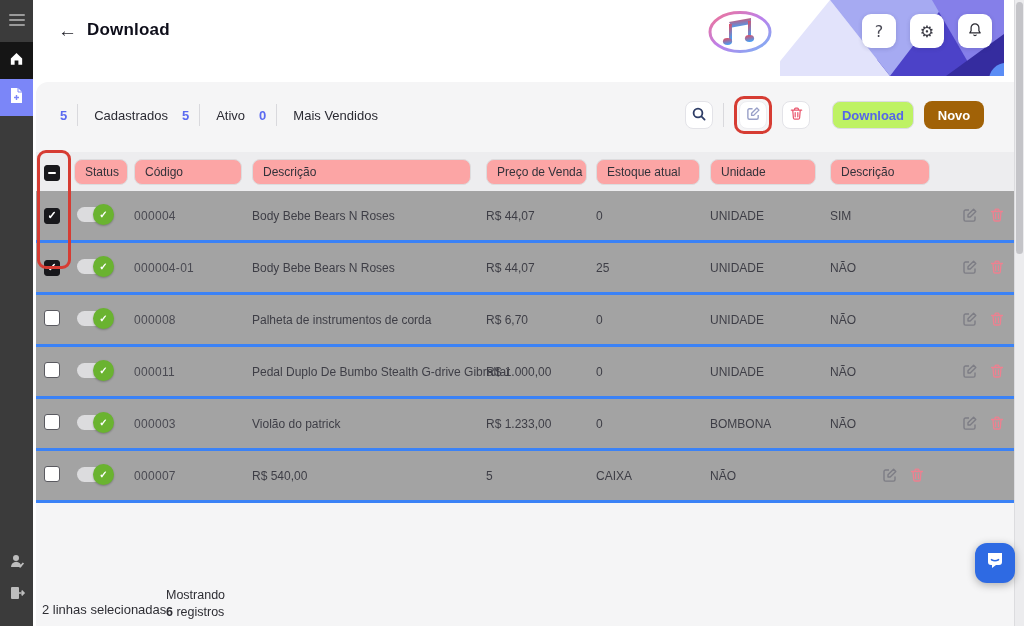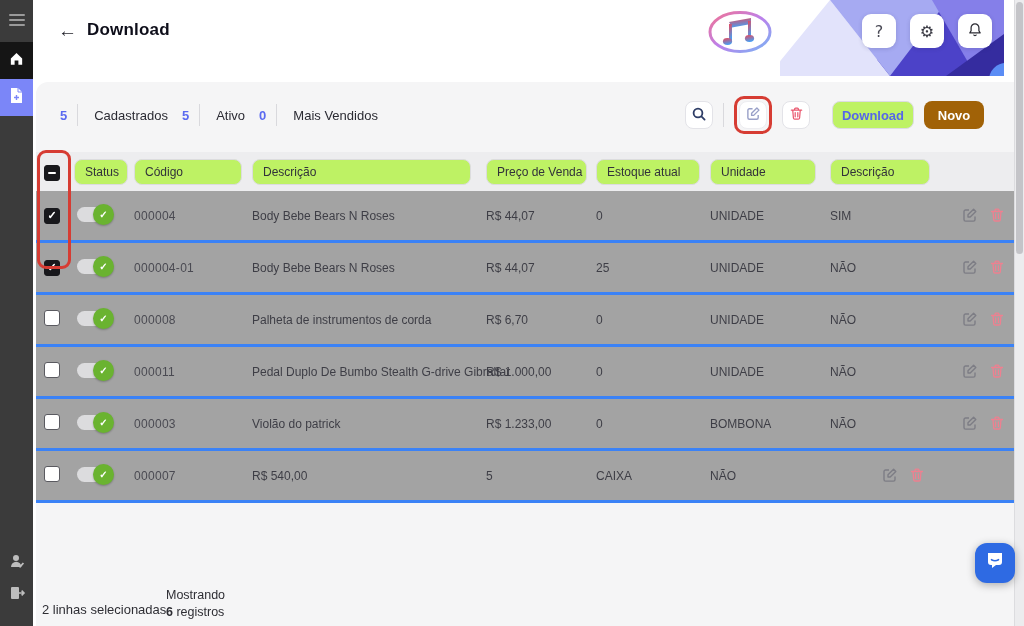--- a/index.html
+++ b/index.html
@@ -46,21 +46,21 @@
   .annot-wrap { border:3px solid #d63c33; border-radius:10px; padding:2px; display:inline-flex; }
   .btn { height:28px; border-radius:8px; font-size:13px; font-weight:600; cursor:pointer;
          display:flex; align-items:center; justify-content:center; font-family:inherit; }
   #btn-download { width:82px; background:#bef264; border:1px solid #dcdce2; color:#5566e9; margin-left:12px; }
   #btn-novo { width:60px; background:#a16207; border:none; color:#fff; margin-right:10px; }
   
   #table { position:absolute; left:0; top:70px; width:978px; }
   .thead, .trow { display:grid; grid-template-columns:30px 60px 118px 234px 110px 114px 120px 104px 1fr;
                   align-items:center; padding-left:8px; }
   .thead { height:39px; background:#ededef; }
-  .pill { display:inline-flex; align-items:center; height:26px; padding:0 10px; background:#bef264;
+  .pill { display:inline-flex; align-items:center; height:26px; padding:0 10px; background:#fca5a5;
           border:1px solid #dcdcde; border-radius:8px; font-size:12px; color:#32323a; font-weight:500;
           white-space:nowrap; cursor:pointer; }
   .trow { height:52px; background:#a3a3a3; border-bottom:3px solid #3b82f6; }
   .cell { font-size:12px; color:#3e3e46; white-space:nowrap; }
   .c-cod { color:#4a4a52; letter-spacing:.3px; }
   .c-actions { display:flex; justify-content:flex-end; gap:10px; padding-right:8px; }
   .row-icon { width:17px; height:17px; display:inline-flex; cursor:pointer; }
   
   .cb { width:16px; height:16px; border:1.6px solid #5a5a60; border-radius:3px; background:#fff;
         display:inline-flex; align-items:center; justify-content:center; cursor:pointer; }

